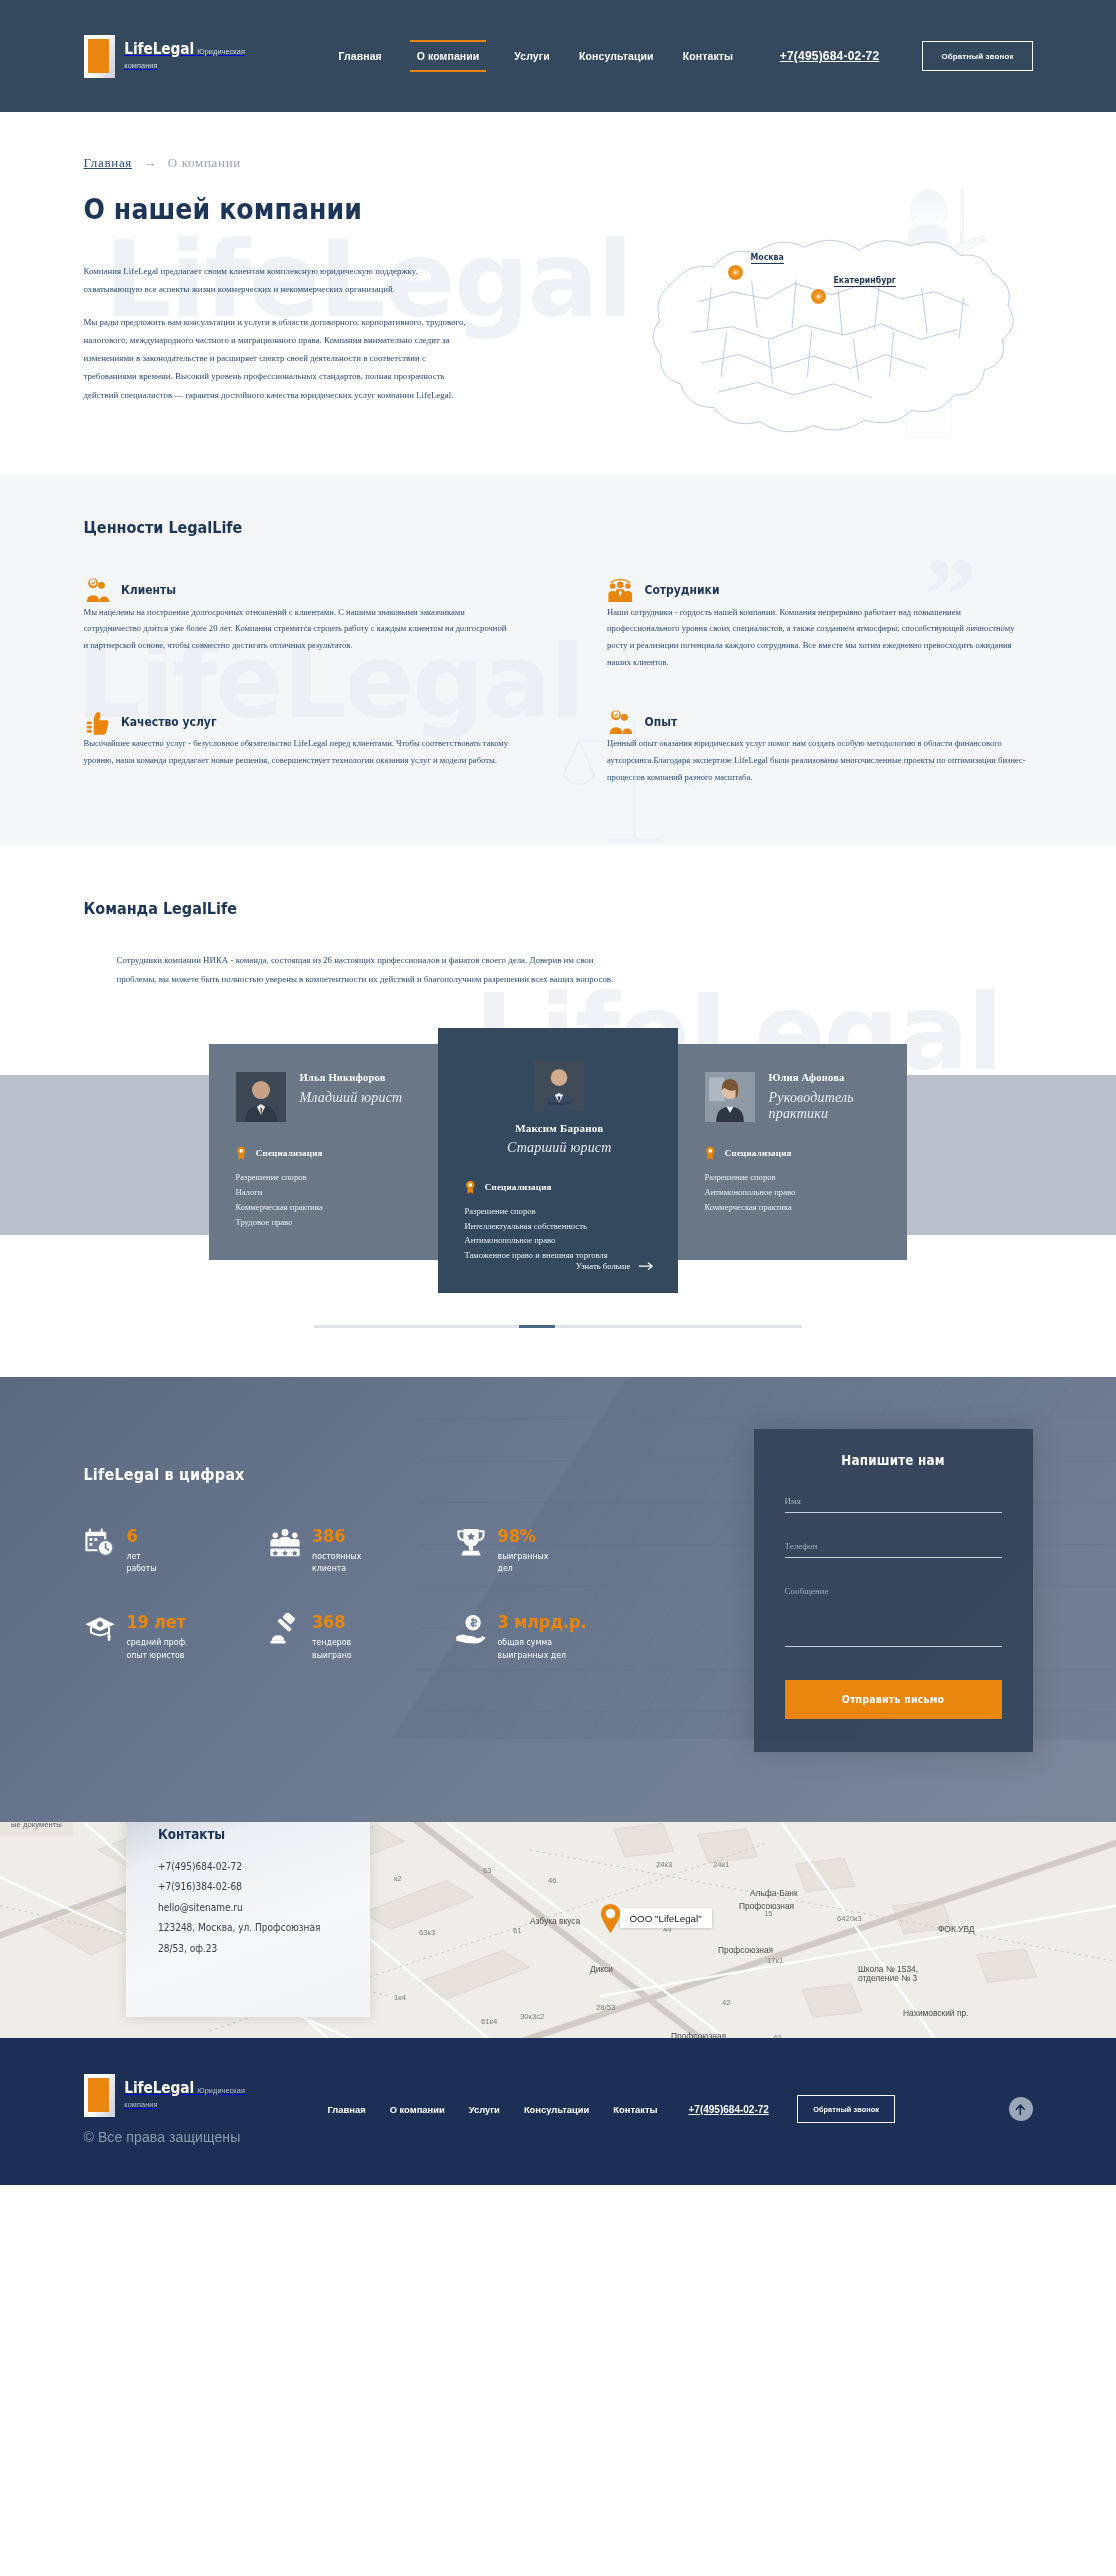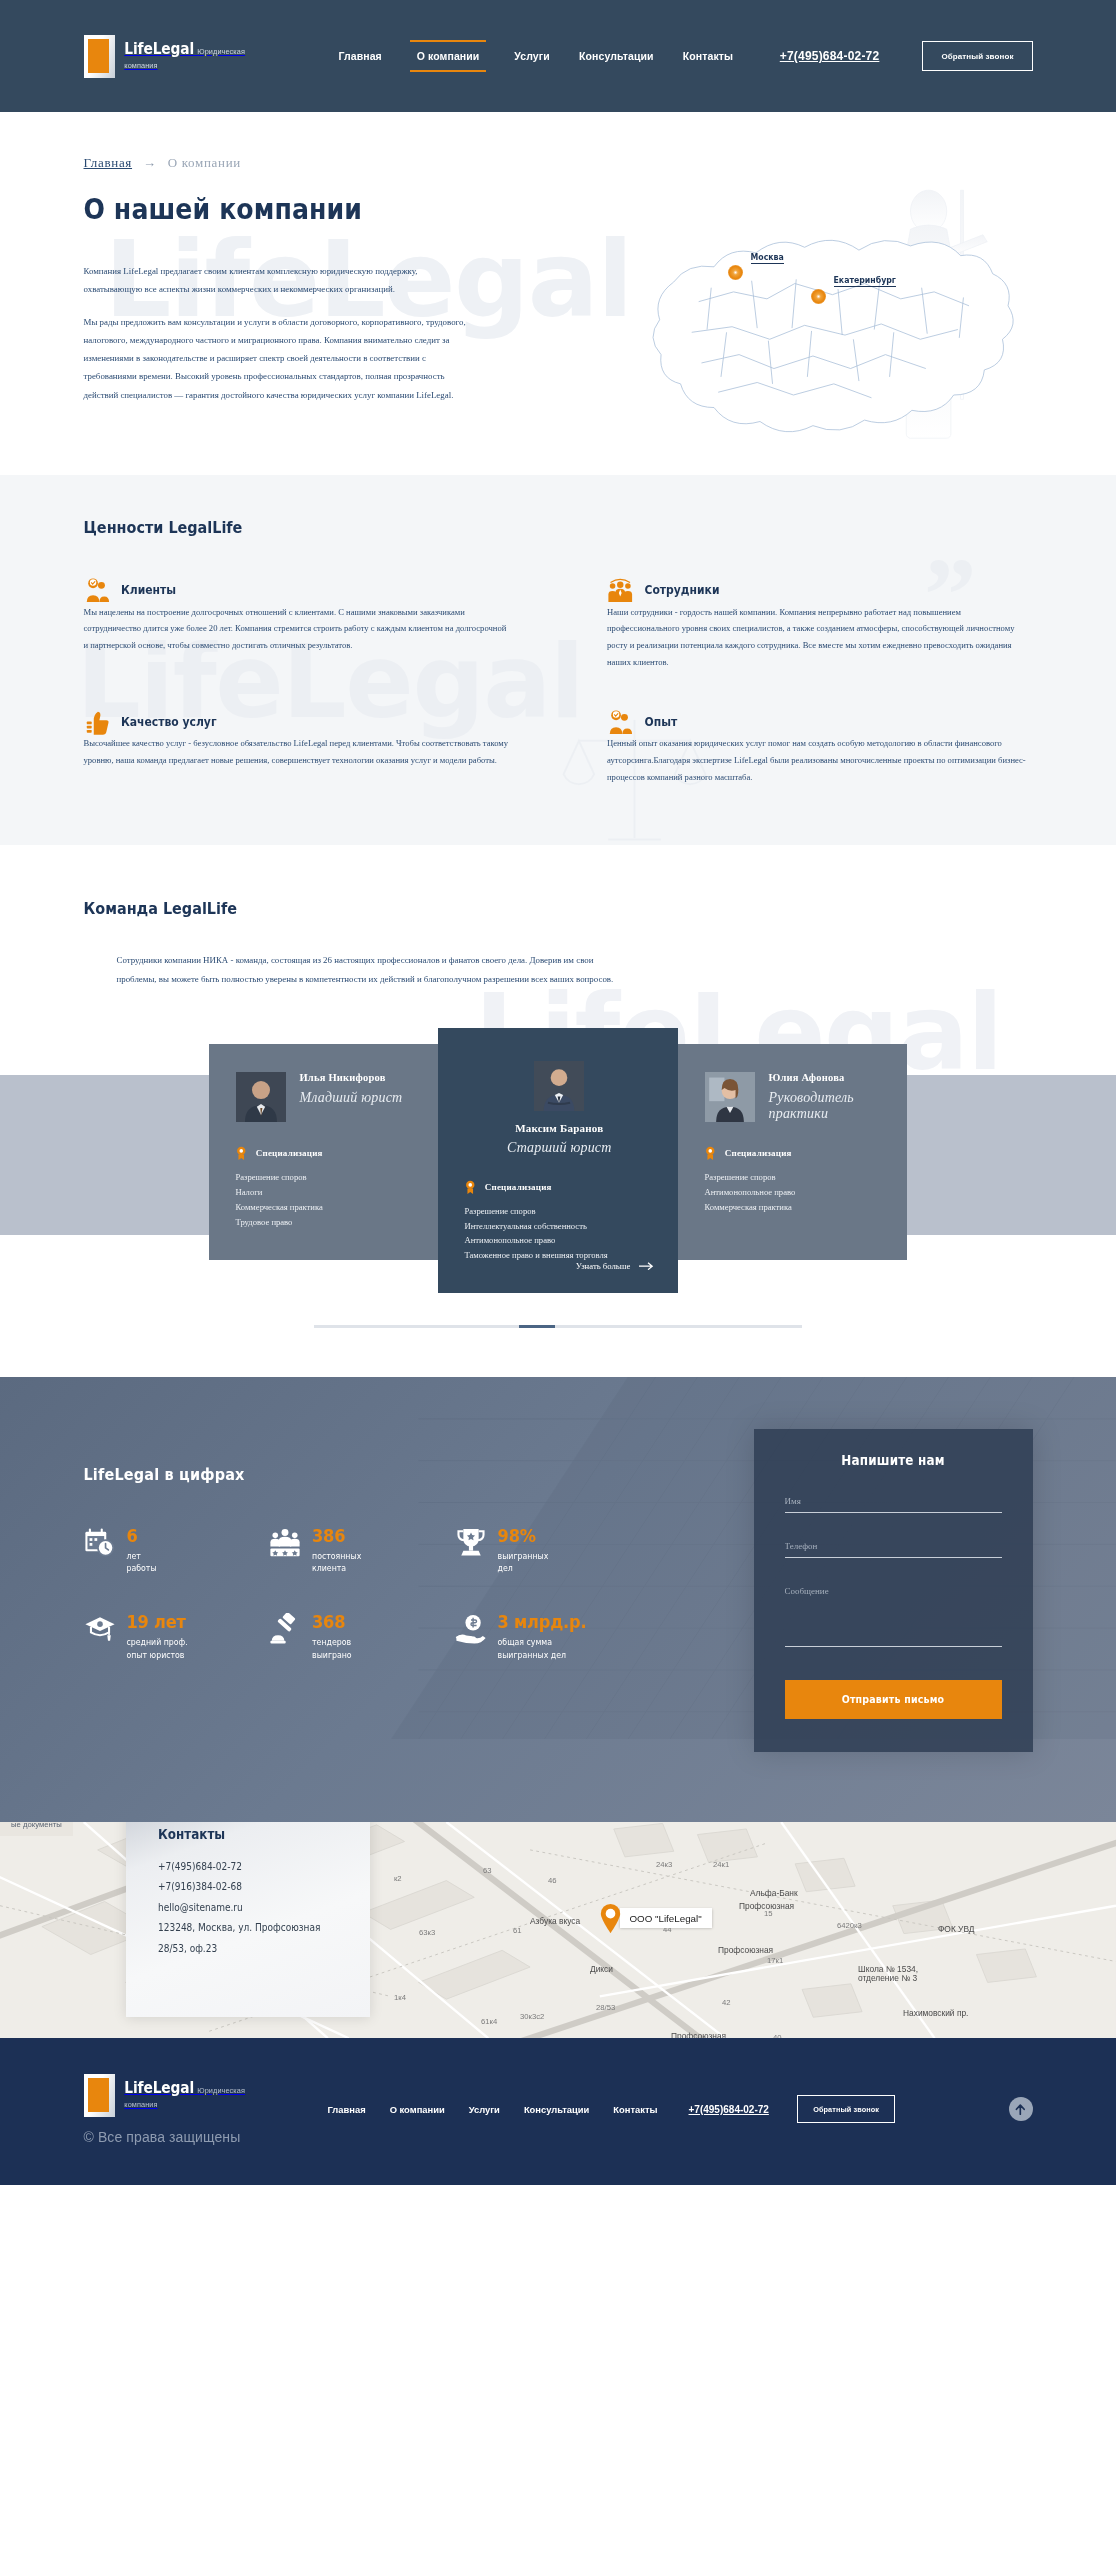--- a/index.html
+++ b/index.html
@@ -802,21 +802,21 @@
       <div class="map-num" style="left: 713px; top: 38px;">24к1</div>
       <div class="map-num" style="left: 764px; top: 87px;">15</div>
       <div class="map-num" style="left: 767px; top: 134px;">17к1</div>
       <div class="map-num" style="left: 722px; top: 176px;">42</div>
       <div class="map-num" style="left: 773px; top: 211px;">40</div>
       <div class="map-num" style="left: 481px; top: 195px;">61к4</div>
       <div class="map-num" style="left: 520px; top: 190px;">30к3с2</div>
       <div class="map-num" style="left: 596px; top: 181px;">28/53</div>
       <div class="map-num" style="left: 394px; top: 171px;">1к4</div>
       <div class="map-num" style="left: 394px; top: 52px;">к2</div>
-      <div class="map-num" style="left: 837px; top: 99px; text-align: center;">6420к3</div>
+      <div class="map-num" style="left: 837px; top: 92px; text-align: center;">6420к3</div>
     </div>
 </section>
 
 <footer class="footer">
   <div class="wrap">
     <div class="footer-left">
       <a class="logo" href="#">
         <span class="logo-mark">
             <i></i>
           </span>

